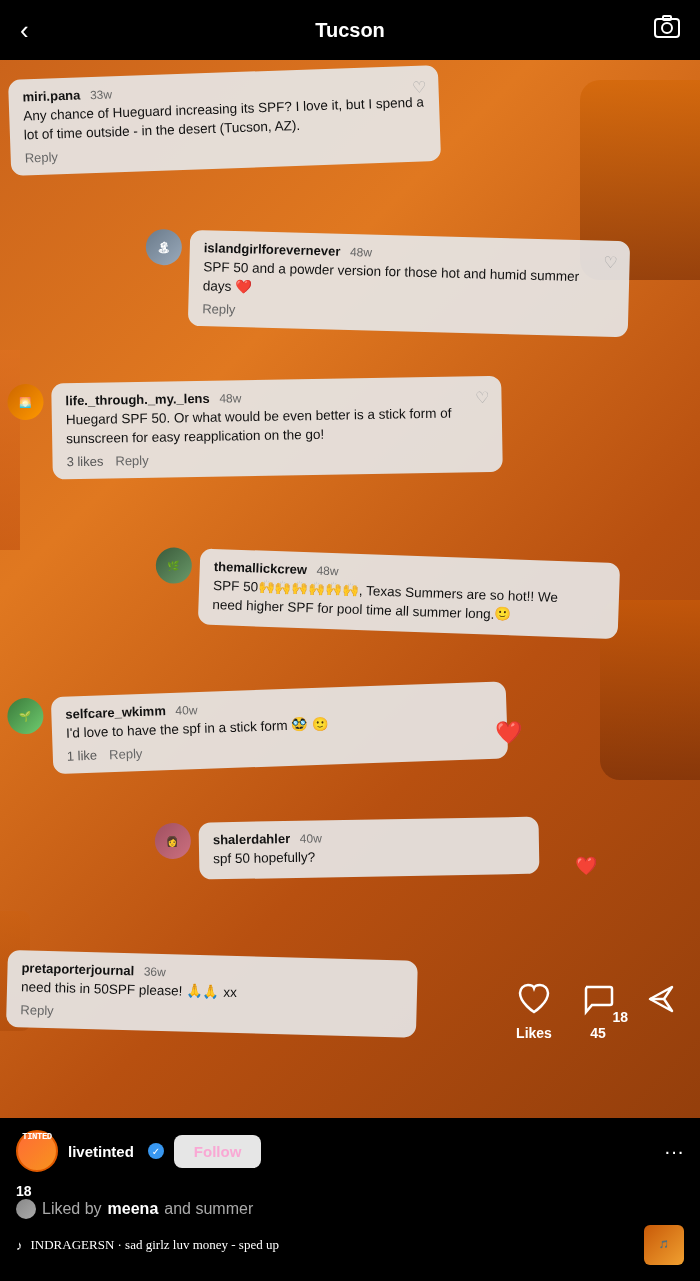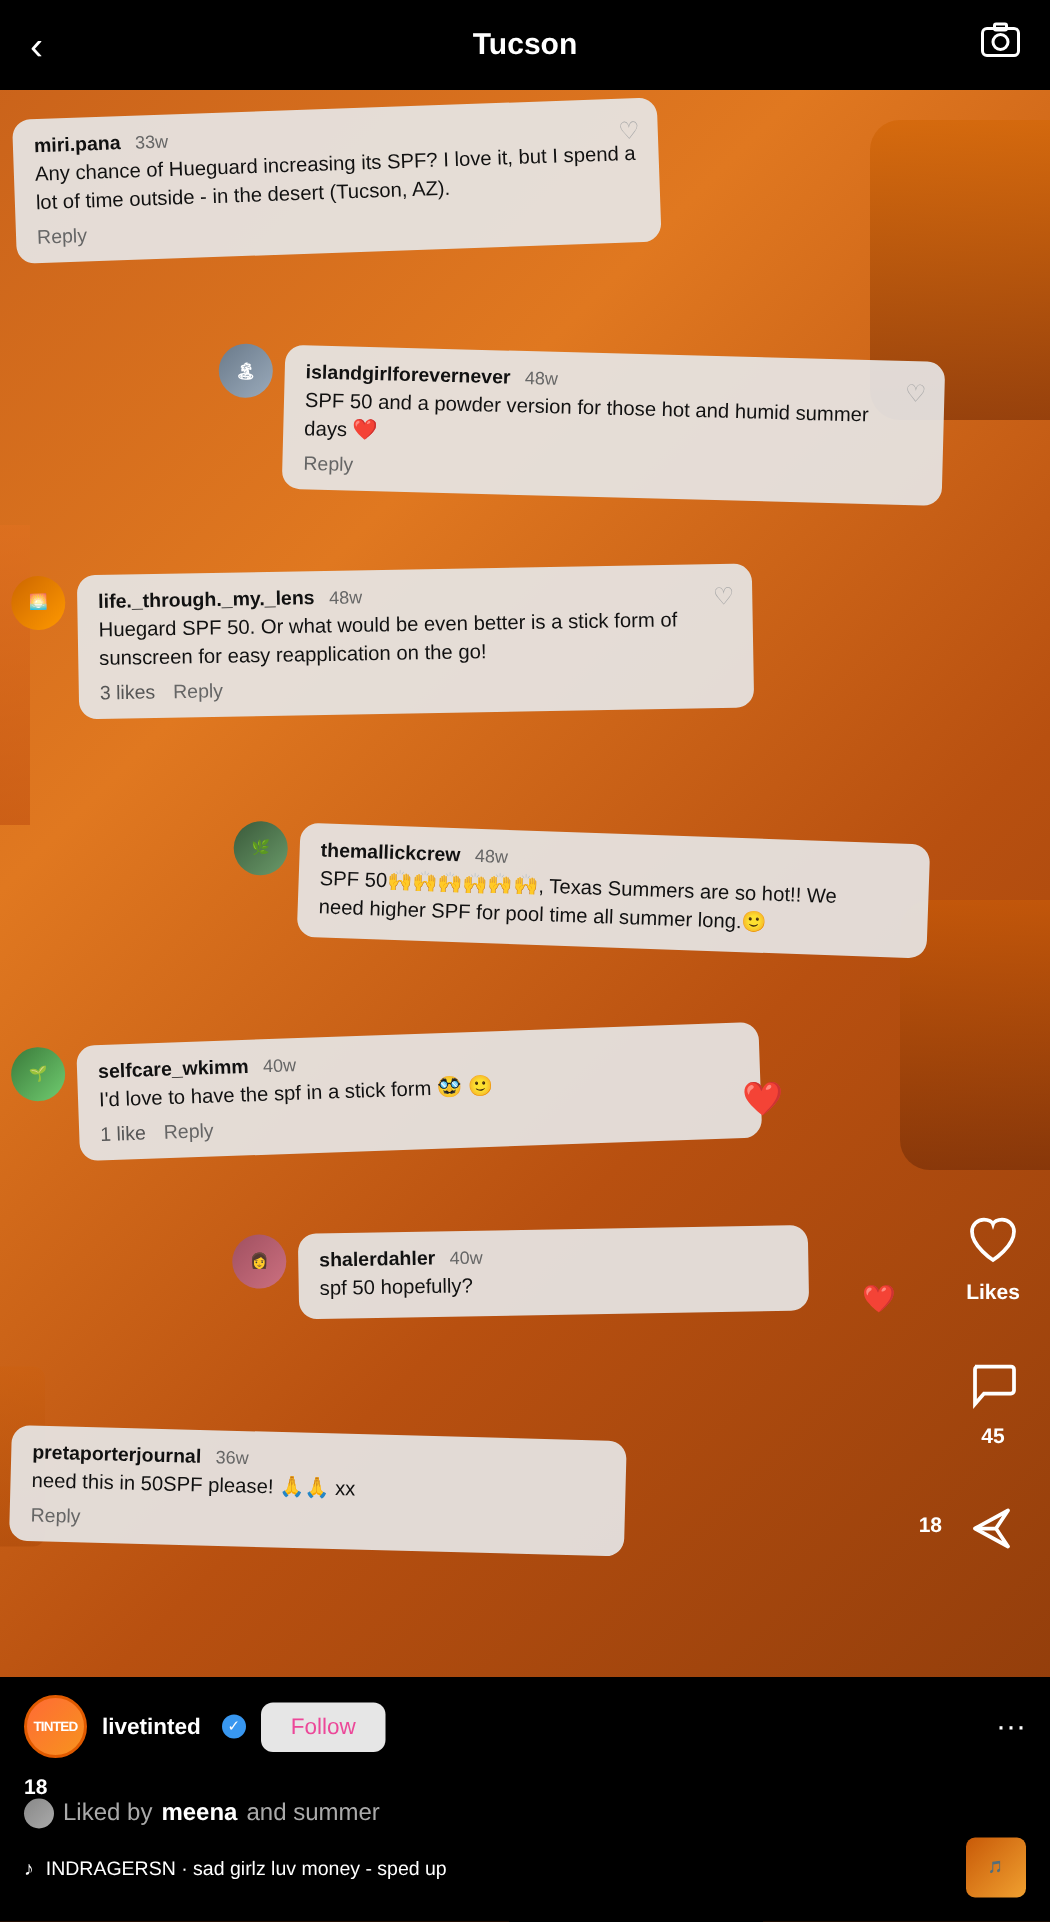--- a/index.html
+++ b/index.html
@@ -119,23 +119,23 @@
       color: #aaa;
       font-size: 16px;
     }
 
     
     .right-actions {
       position: absolute;
       right: 16px;
       bottom: 240px;
       display: flex;
-      flex-direction: column;
-      align-items: flex-end;
-      gap: 32px;
+      flex-direction: row;
+      align-items: flex-start;
+      gap: 20px;
       z-index: 50;
     }
     .action-btn {
       display: flex;
       flex-direction: column;
       align-items: center;
       gap: 4px;
       cursor: pointer;
     }
     .action-icon {
@@ -168,27 +168,27 @@
       gap: 10px;
       margin-bottom: 8px;
     }
 
     .user-avatar-bottom {
       width: 42px;
       height: 42px;
       border-radius: 50%;
       background: linear-gradient(135deg, #ff6b35, #f7931e);
       display: flex;
-      align-items: center;
       justify-content: center;
       font-size: 10px;
       font-weight: 700;
       color: #fff;
       flex-shrink: 0;
       border: 2px solid #e05a00;
+      font-family: Liberation Mono, monospace;
     }
 
     .username-bottom {
       color: #fff;
       font-size: 15px;
       font-weight: 700;
     }
 
     .verified-badge {
       display: inline-block;
@@ -205,26 +205,26 @@
       color: white;
       font-size: 10px;
       position: absolute;
       top: 50%;
       left: 50%;
       transform: translate(-50%, -50%);
     }
 
     .follow-btn {
       background: rgba(255,255,255,0.9);
-      color: #ec4899;
+      color: #f9a8d4;
       border: none;
       border-radius: 8px;
       padding: 8px 20px;
       font-size: 15px;
-      font-weight: 400;
+      font-weight: 700;
       cursor: pointer;
     }
 
     .caption-row {
       color: #fff;
       font-size: 14px;
       line-height: 1.5;
       margin-bottom: 6px;
     }
 
@@ -433,18 +433,18 @@
 
   <div class="liked-row">
     <span style="display:inline-block;width:20px;height:20px;border-radius:50%;background:linear-gradient(135deg,#888,#aaa);"></span>
     <span>Liked by</span>
     <span style="color:#fff;font-weight:700;">meena</span>
     <span>and summer</span>
   </div>
 
   <div class="music-row">
     <span>♪</span>
-    <span style="flex:1;">INDRAGERSN · sad girlz luv money - sped up</span>
+    <span style="flex:1;font-family:Liberation Serif, serif;">INDRAGERSN · sad girlz luv money - sped up</span>
     <div class="music-thumbnail" style="position:relative;right:0;bottom:0;background:linear-gradient(135deg,#c85a08,#f0a030);border-radius:6px;width:40px;height:40px;flex-shrink:0;display:flex;align-items:center;justify-content:center;">
       <span style="font-size:8px;color:white;font-weight:600;text-align:center;line-height:1.2;padding:2px;">🎵</span>
     </div>
   </div>
 </div>
 
 </body></html>

